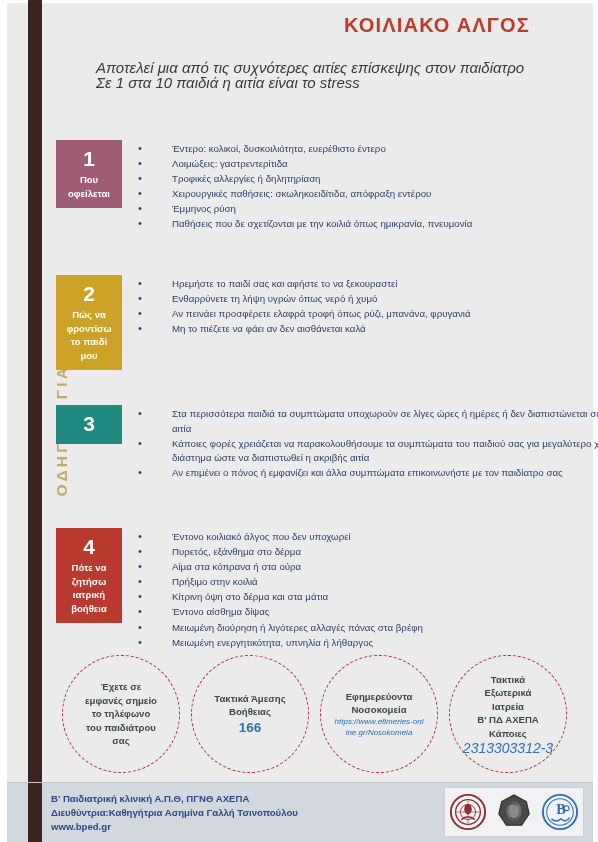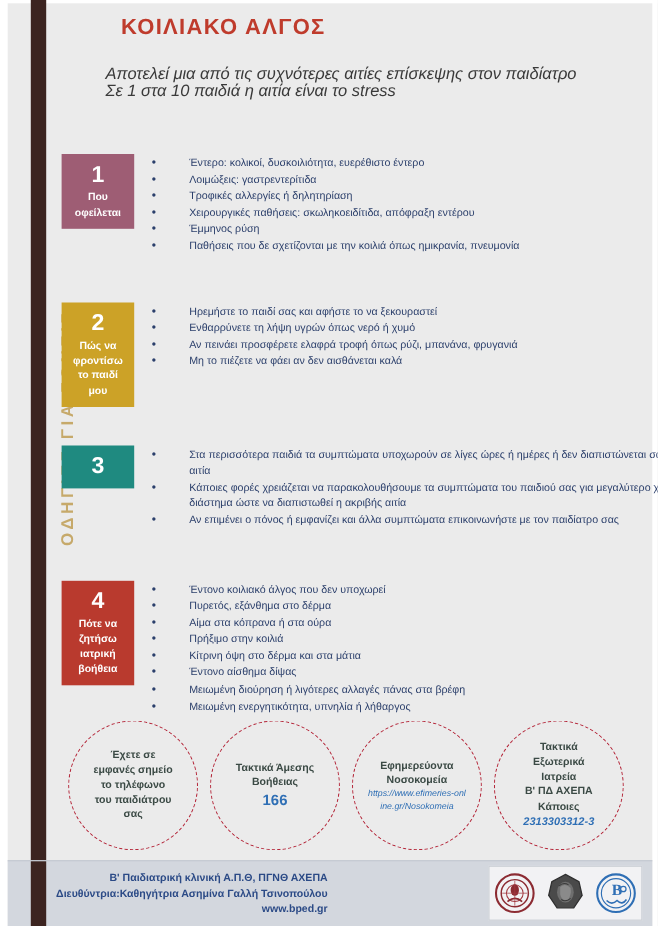--- a/index.html
+++ b/index.html
@@ -54,21 +54,21 @@
     position: absolute;
     left: 0; top: 0;
     width: 598px; height: 3px;
     background: #ffffff;
   }
   
   .poster-title {
     position: absolute;
     left: 110px; top: 14px;
     width: 420px;
-    text-align: left;
+    text-align: right;
     font-size: 20px;
     font-weight: bold;
     color: #bf3b2c;
     letter-spacing: 1.2px;
   }
   .subtitle {
     position: absolute;
     left: 96px; top: 60px;
     width: 470px;
     font-size: 15px;
@@ -153,26 +153,25 @@
   .circle-url {
     font-size: 8px;
     font-style: italic;
     color: #2f6fb5;
     line-height: 10.5px;
     margin-top: 1px;
     word-break: break-all;
     max-width: 90px;
   }
   .circle-appt {
-    font-size: 10px;
+    font-size: 14px;
     font-style: italic;
     color: #2f6fb5;
     line-height: 14px;
     margin-top: 1px;
-    font-weight: bold;
   }
   
   .footer {
     position: absolute;
     left: 7px; top: 782px;
     width: 586px; height: 60px;
     background: #d3d7de;
     box-sizing: border-box;
     border-top: 1px solid #c3c8d0;
   }
@@ -182,21 +181,20 @@
     width: 14px; height: 60px;
     background: #3c2420;
   }
   .footer-text {
     position: absolute;
     left: 44px; top: 9px;
     font-size: 9.6px;
     font-weight: bold;
     color: #2b4a86;
     line-height: 14.2px;
-    text-align: right;
   }
   .logo-box {
     position: absolute;
     left: 437px; top: 4px;
     width: 140px; height: 50px;
     background: #f2f2f4;
     border: 1px solid #c9cdd4;
     display: flex;
     align-items: center;
     justify-content: space-around;

